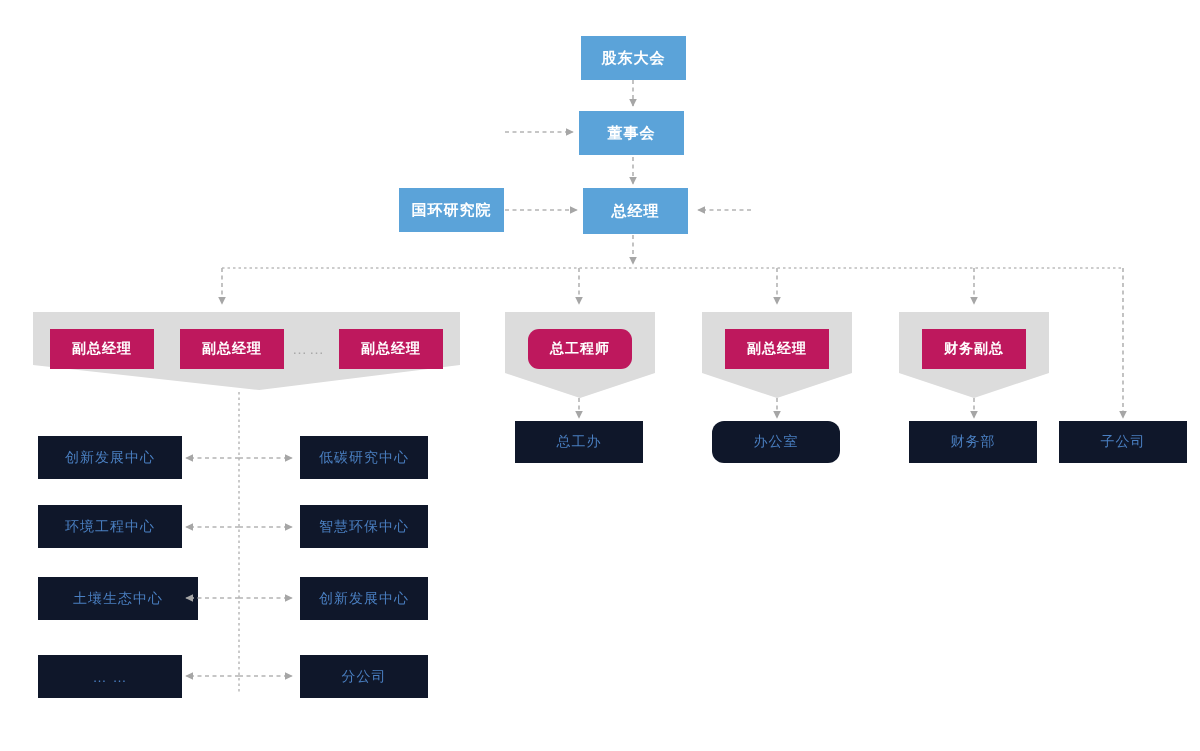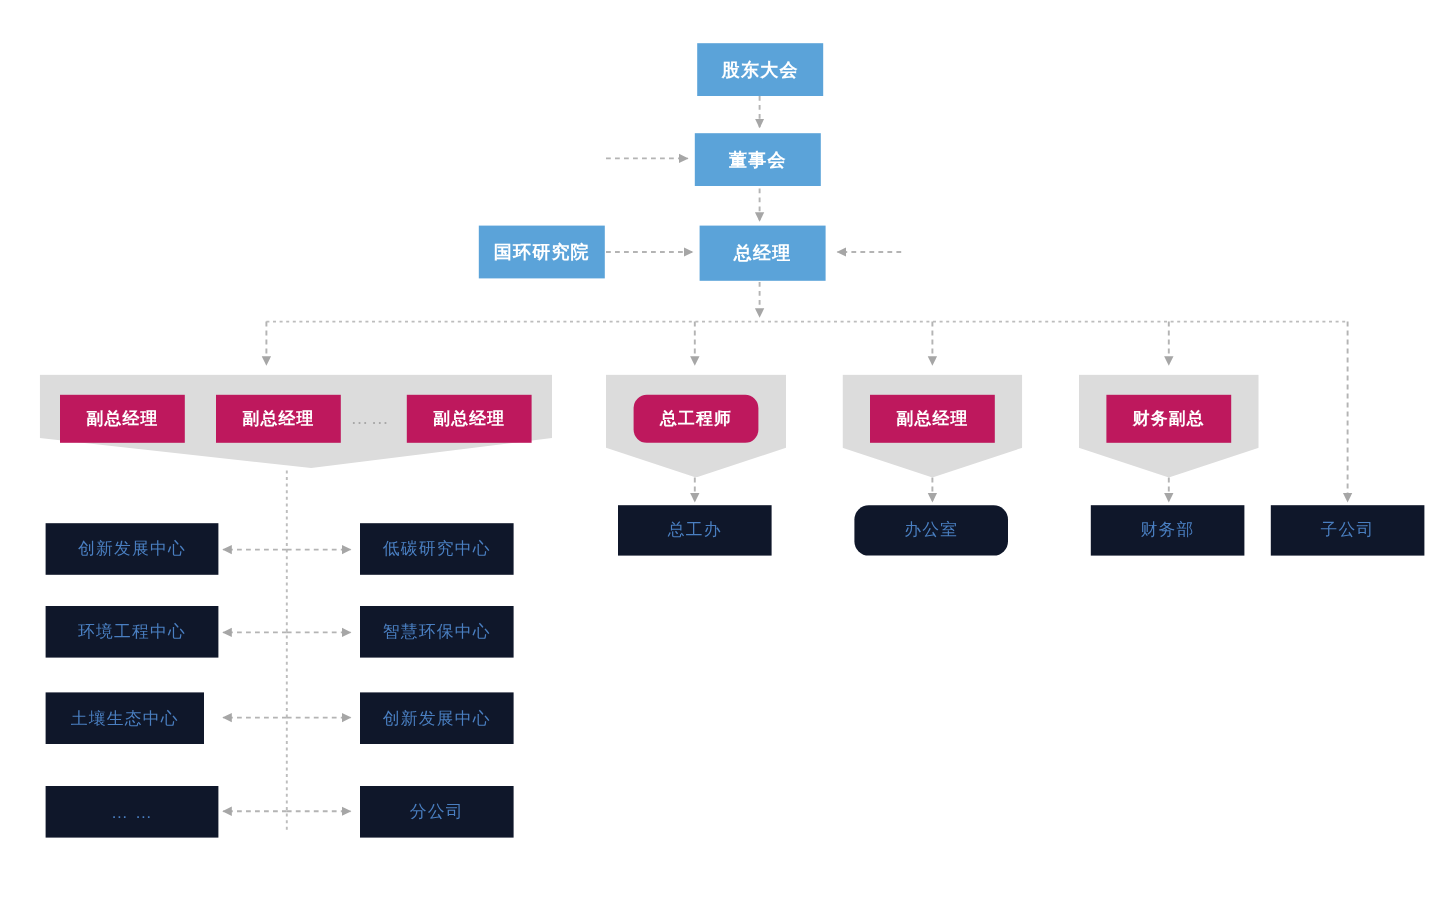--- a/index.html
+++ b/index.html
@@ -164,21 +164,21 @@
   <div class="node blue-strong" style="left:339px; top:329px; width:104px; height:40px;">副总经理</div>
 
   <div class="node blue-strong" style="left:528px; top:329px; width:104px; height:40px;border-radius:11px;">总工程师</div>
 
   <div class="node blue-strong" style="left:725px; top:329px; width:104px; height:40px;">副总经理</div>
 
   <div class="node blue-strong" style="left:922px; top:329px; width:104px; height:40px;">财务副总</div>
 
   <div class="node dept" style="left:38px; top:436px; width:144px; height:43px;">创新发展中心</div>
   <div class="node dept" style="left:38px; top:505px; width:144px; height:43px;">环境工程中心</div>
-  <div class="node dept" style="left:38px; top:577px; width:132px; height:43px;">土壤生态中心</div>
+  <div class="node dept" style="left:38px; top:577px; width:160px; height:43px;">土壤生态中心</div>
   <div class="node dept" style="left:38px; top:655px; width:144px; height:43px;">… …</div>
 
   <div class="node dept" style="left:300px; top:436px; width:128px; height:43px;">低碳研究中心</div>
   <div class="node dept" style="left:300px; top:505px; width:128px; height:43px;">智慧环保中心</div>
   <div class="node dept" style="left:300px; top:577px; width:128px; height:43px;">创新发展中心</div>
   <div class="node dept" style="left:300px; top:655px; width:128px; height:43px;">分公司</div>
 
   <div class="node dept" style="left:515px; top:421px; width:128px; height:42px;">总工办</div>
   <div class="node dept" style="left:712px; top:421px; width:128px; height:42px;border-radius:12px;">办公室</div>
   <div class="node dept" style="left:909px; top:421px; width:128px; height:42px;">财务部</div>

